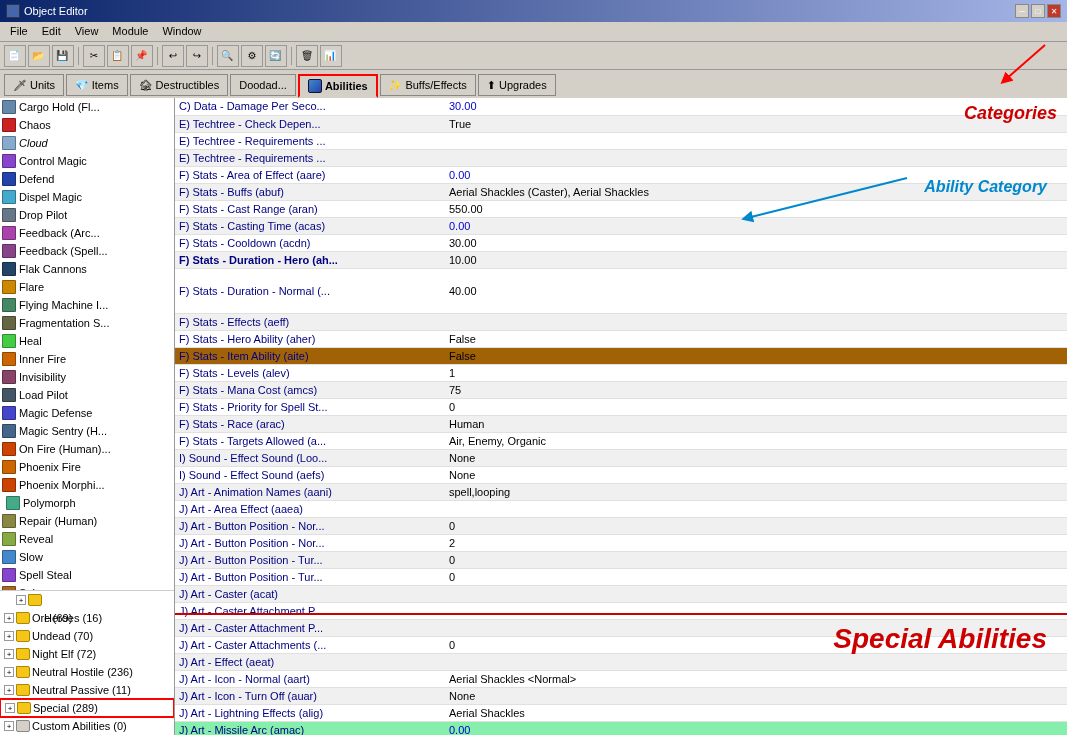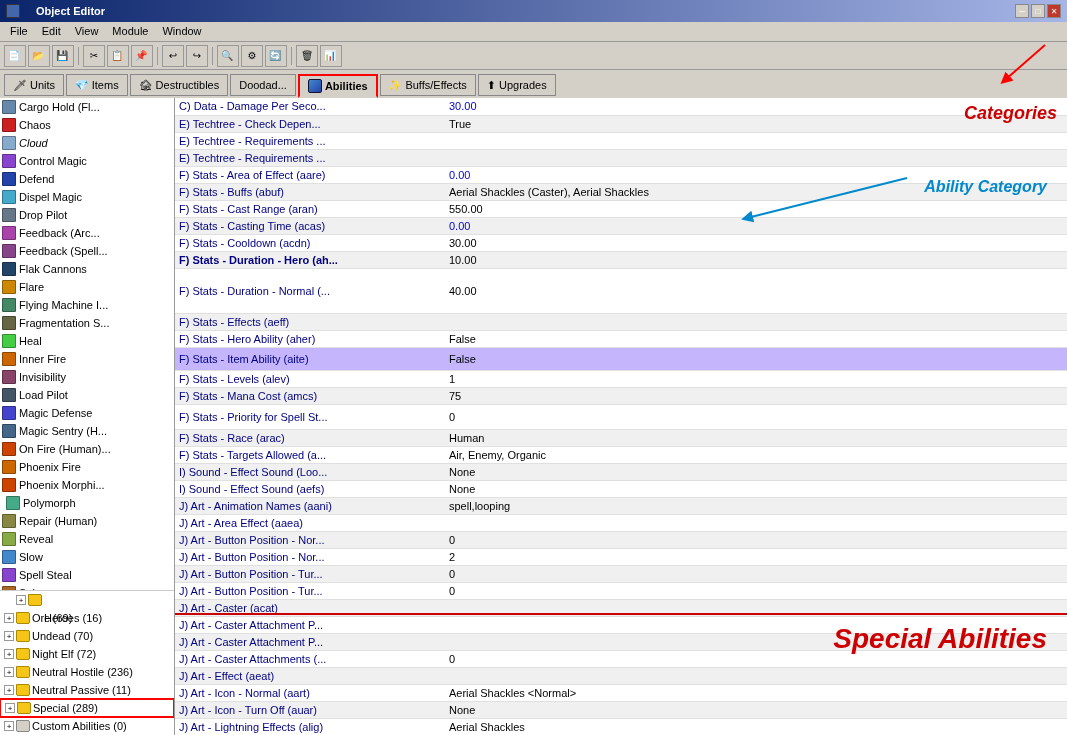--- a/index.html
+++ b/index.html
@@ -1,20 +1,20 @@
 <!DOCTYPE html>
 <html><head>
   <meta charset="utf-8">
   <style>
     * { margin: 0; padding: 0; box-sizing: border-box; }
     body { font-family: 'Tahoma', 'Arial', sans-serif; font-size: 11px; background: #d4d0c8; color: #000; user-select: none; overflow: hidden; }
     
     
     .title-bar { background: linear-gradient(to right, #0a246a, #a6b5e7); color: white; padding: 3px 6px; display: flex; justify-content: space-between; align-items: center; height: 22px; }
-    .title-bar-left { display: flex; align-items: center; gap: 16px; font-size: 11px; font-weight: bold; }
+    .title-bar-left { display: flex; align-items: center; gap: 4px; font-size: 11px; font-weight: normal; }
     .title-bar-icon { width: 14px; height: 14px; background: #4466aa; border: 1px solid #334; }
     .title-bar-buttons { display: flex; gap: 2px; }
     .title-btn { width: 14px; height: 14px; background: #d4d0c8; border: 1px solid #888; font-size: 8px; display: flex; align-items: center; justify-content: center; cursor: pointer; }
     .title-btn.close { background: #c0392b; color: white; }
 
     
     .menu-bar { background: #d4d0c8; border-bottom: 1px solid #999; padding: 2px 4px; display: flex; gap: 2px; height: 20px; }
     .menu-item { padding: 1px 6px; font-size: 11px; cursor: pointer; }
 
     
@@ -340,33 +340,33 @@
             <td style="padding: 1px 4px; border-bottom: 1px solid rgb(224, 224, 224); font-size: 11px; color: rgb(0, 0, 0); font-family: Tahoma, Arial, sans-serif;">40.00</td>
           </tr>
           <tr style="height: 17px; background: rgb(240, 240, 240);">
             <td style="padding: 1px 4px; border-bottom: 1px solid rgb(224, 224, 224); font-size: 11px; color: rgb(0, 0, 128); width: 270px; white-space: nowrap; overflow: hidden; text-overflow: ellipsis; font-family: Tahoma, Arial, sans-serif;">F) Stats - Effects (aeff)</td>
             <td style="padding: 1px 4px; border-bottom: 1px solid rgb(224, 224, 224); font-size: 11px; color: rgb(0, 0, 0); font-family: Tahoma, Arial, sans-serif;"></td>
           </tr>
           <tr style="height: 17px;">
             <td style="padding: 1px 4px; border-bottom: 1px solid rgb(224, 224, 224); font-size: 11px; color: rgb(0, 0, 128); width: 270px; white-space: nowrap; overflow: hidden; text-overflow: ellipsis; font-family: Tahoma, Arial, sans-serif;">F) Stats - Hero Ability (aher)</td>
             <td style="padding: 1px 4px; border-bottom: 1px solid rgb(224, 224, 224); font-size: 11px; color: rgb(0, 0, 0); font-family: Tahoma, Arial, sans-serif;">False</td>
           </tr>
-          <tr style="height: 23px; background: #c4b5fd; margin-left: 25px;">
+          <tr style="height: 17px; background: #a16207; margin-left: 25px;">
             <td style="padding: 1px 4px; border-bottom: 1px solid rgb(224, 224, 224); font-size: 11px; color: rgb(0, 0, 128); width: 270px; white-space: nowrap; overflow: hidden; text-overflow: ellipsis; font-family: Tahoma, Arial, sans-serif;">F) Stats - Item Ability (aite)</td>
             <td style="padding: 1px 4px; border-bottom: 1px solid rgb(224, 224, 224); font-size: 11px; color: rgb(0, 0, 0); font-family: Tahoma, Arial, sans-serif;">False</td>
           </tr>
           <tr style="height: 17px;">
             <td style="padding: 1px 4px; border-bottom: 1px solid rgb(224, 224, 224); font-size: 11px; color: rgb(0, 0, 128); width: 270px; white-space: nowrap; overflow: hidden; text-overflow: ellipsis; font-family: Tahoma, Arial, sans-serif;">F) Stats - Levels (alev)</td>
             <td style="padding: 1px 4px; border-bottom: 1px solid rgb(224, 224, 224); font-size: 11px; color: rgb(0, 0, 0); font-family: Tahoma, Arial, sans-serif;">1</td>
           </tr>
           <tr style="height: 17px; background: rgb(240, 240, 240);">
             <td style="padding: 1px 4px; border-bottom: 1px solid rgb(224, 224, 224); font-size: 11px; color: rgb(0, 0, 128); width: 270px; white-space: nowrap; overflow: hidden; text-overflow: ellipsis; font-family: Tahoma, Arial, sans-serif;">F) Stats - Mana Cost (amcs)</td>
             <td style="padding: 1px 4px; border-bottom: 1px solid rgb(224, 224, 224); font-size: 11px; color: rgb(0, 0, 0); font-family: Tahoma, Arial, sans-serif;">75</td>
           </tr>
-          <tr style="height: 25px;">
+          <tr style="height: 17px;">
             <td style="padding: 1px 4px; border-bottom: 1px solid rgb(224, 224, 224); font-size: 11px; color: rgb(0, 0, 128); width: 270px; white-space: nowrap; overflow: hidden; text-overflow: ellipsis; font-family: Tahoma, Arial, sans-serif;">F) Stats - Priority for Spell St...</td>
             <td style="padding: 1px 4px; border-bottom: 1px solid rgb(224, 224, 224); font-size: 11px; color: rgb(0, 0, 0); font-family: Tahoma, Arial, sans-serif;">0</td>
           </tr>
           <tr style="height: 17px; background: rgb(240, 240, 240);">
             <td style="padding: 1px 4px; border-bottom: 1px solid rgb(224, 224, 224); font-size: 11px; color: rgb(0, 0, 128); width: 270px; white-space: nowrap; overflow: hidden; text-overflow: ellipsis; font-family: Tahoma, Arial, sans-serif;">F) Stats - Race (arac)</td>
             <td style="padding: 1px 4px; border-bottom: 1px solid rgb(224, 224, 224); font-size: 11px; color: rgb(0, 0, 0); font-family: Tahoma, Arial, sans-serif;">Human</td>
           </tr>
           <tr style="height: 17px;">
             <td style="padding: 1px 4px; border-bottom: 1px solid rgb(224, 224, 224); font-size: 11px; color: rgb(0, 0, 128); width: 270px; white-space: nowrap; overflow: hidden; text-overflow: ellipsis; font-family: Tahoma, Arial, sans-serif;">F) Stats - Targets Allowed (a...</td>
             <td style="padding: 1px 4px; border-bottom: 1px solid rgb(224, 224, 224); font-size: 11px; color: rgb(0, 0, 0); font-family: Tahoma, Arial, sans-serif;">Air, Enemy, Organic</td>

